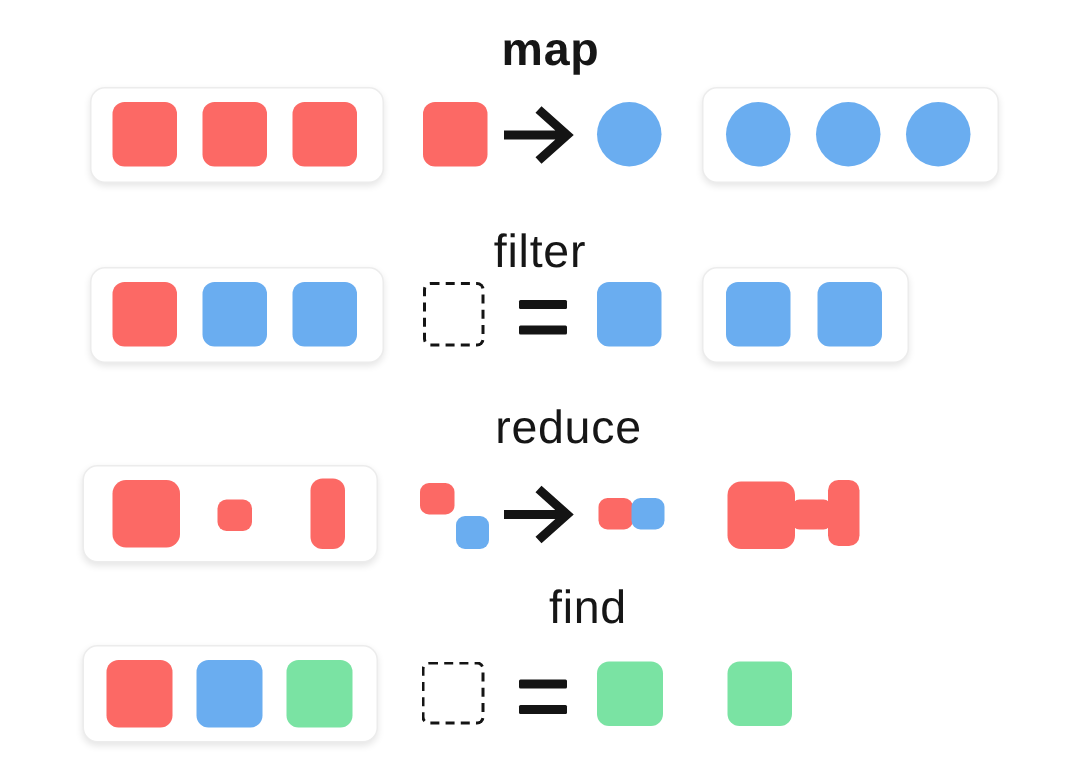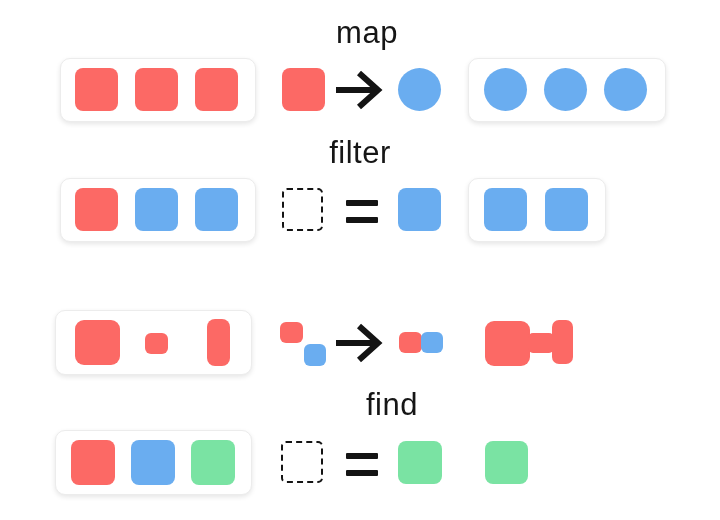--- a/index.html
+++ b/index.html
@@ -39,22 +39,23 @@
     border-radius: 5px;
     background: transparent;
   }
   .bar { background: #141414; border-radius: 1px; }
   .arrow svg { display: block; width: 100%; height: 100%; }
 </style>
 </head>
 <body>
 
 <div id="stage">
-  <div class="row-label" style="left: 367px; top: 16px;">map</div>
-  <div class="row-label" style="left: 360px; top: 136px;">filter</div>
+  <div class="row-label" style="left: 367px; top: 16px; font-weight: bold;">map</div>
+  <div class="row-label" style="left: 360px; top: 151px;">filter</div>
+  <div class="row-label" style="left: 379px; top: 268px;">reduce</div>
   <div class="row-label" style="left: 352px; top: 388px; margin-left: 40px;">find</div>
 <div class="el box" style="border-radius: 10px; left: 60px; top: 58px; width: 196px; height: 64px;"></div>
     <div class="el " style="background: rgb(252, 105, 101); border-radius: 8px; left: 75px; top: 68px; width: 43px; height: 43px;"></div>
     <div class="el " style="background: rgb(252, 105, 101); border-radius: 8px; left: 135px; top: 68px; width: 43px; height: 43px;"></div>
     <div class="el " style="background: rgb(252, 105, 101); border-radius: 8px; left: 195px; top: 68px; width: 43px; height: 43px;"></div>
     <div class="el " style="background: rgb(252, 105, 101); border-radius: 8px; left: 282px; top: 68px; width: 43px; height: 43px;"></div>
     <div class="el arrow" style="left: 334px; top: 68px; width: 52px; height: 44px;">
       <svg viewBox="0 0 52 44">
         <path d="M2 22 H41 M25 5 L44 22 L25 39" fill="none" stroke="#141414" stroke-width="6" stroke-linejoin="miter"></path>
       </svg>

